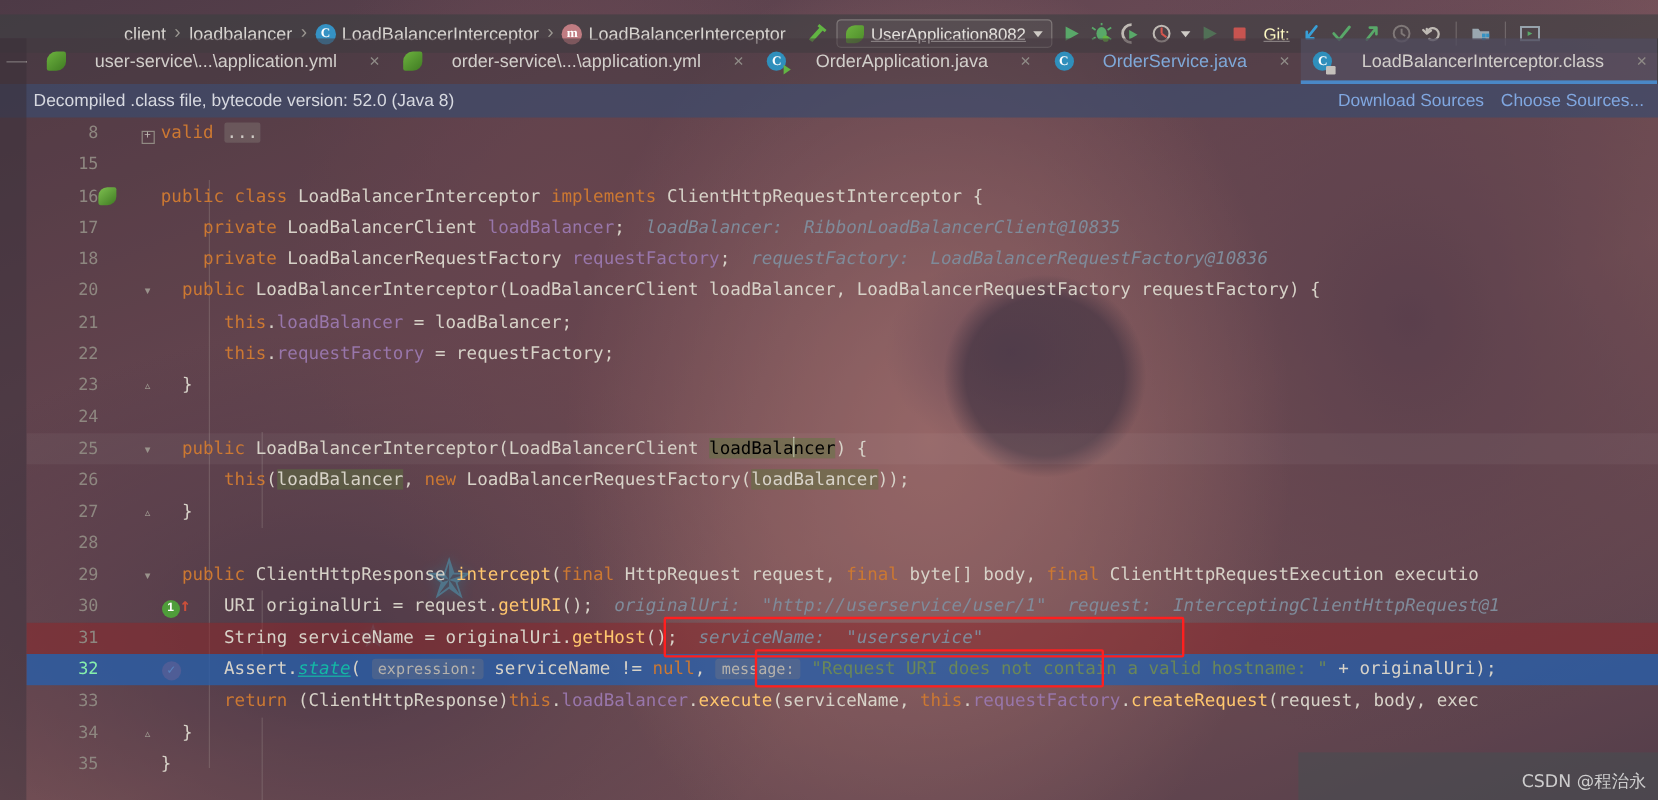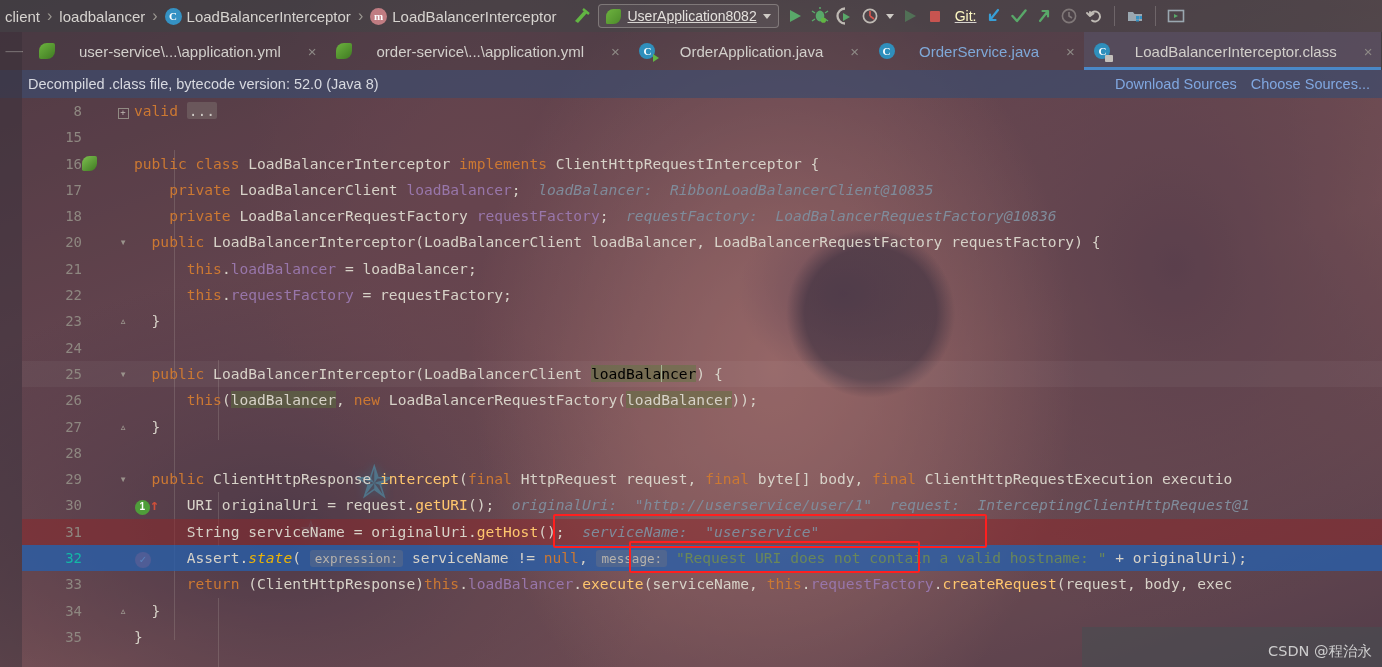--- a/index.html
+++ b/index.html
@@ -25,25 +25,26 @@
   #wallpaper .star{
     position:absolute;color:#4aa8c8;font-size:46px;opacity:.75;
     text-shadow:0 0 10px #2a7d9c;
   }
 
   
   .chrome{position:absolute;}
 
   
   #topbar{
-    left:0;top:0;width:1382px;height:32px;
+    left:0;top:12px;width:1382px;height:32px;
     background:rgba(60,63,65,0.62);
     display:flex;align-items:center;
     color:#d6d3cf;font-size:15px;
     box-sizing:border-box;
+    justify-content:center;
   }
   .crumbs{display:flex;align-items:center;gap:0;padding-left:0;flex:0 0 auto;}
   .crumb{display:flex;align-items:center;gap:5px;padding:0 5px;white-space:nowrap;}
   .crumb-sep{color:#9c9892;font-size:16px;padding:0 2px;}
   .cbadge{
     width:17px;height:17px;border-radius:50%;
     display:inline-flex;align-items:center;justify-content:center;
     font-size:11px;font-weight:bold;color:#fff;font-family:"Liberation Serif",serif;
   }
   .cbadge.c{background:#3592c4;}
@@ -126,39 +127,39 @@
   }
   .row{
     position:relative;height:26.3px;line-height:26.3px;white-space:pre;
   }
   .row .gut{
     position:absolute;left:0;top:0;width:68px;height:100%;
     text-align:right;padding-right:8px;box-sizing:border-box;
     color:#8e8780;font-size:14px;
     font-family:"DejaVu Sans Mono",monospace;
   }
-  .row.cur .gut{color:#14b8a6;}
+  .row.cur .gut{color:#86efac;}
   .row .marks{position:absolute;left:60px;top:0;width:44px;height:100%;}
   .row .fold{position:absolute;left:94px;top:0;width:14px;height:100%;color:#9a938c;text-align:center;font-size:12px;}
   .row .code{position:absolute;left:112px;top:0;height:100%;}
 
   .row.hl-exec{background:rgba(40,95,170,0.78);}
   .row.hl-bp{background:rgba(140,40,44,0.55);}
   .row.hl-caret{background:rgba(255,255,255,0.045);}
 
   
   .guide{position:absolute;top:0;width:1px;height:100%;background:rgba(190,180,175,.22);}
 
   
   .kw{color:#cc7832;}
   .fld{color:#9876aa;}
   .str{color:#6a8759;}
   .mth{color:#ffc66d;}
   .typ{color:#d7d2c8;}
-  .stat{color:#eab308;font-style:italic;}
+  .stat{color:#14b8a6;font-style:italic;text-decoration:underline;}
   .hint{color:#7f8b9a;font-style:italic;}
   .hintlbl{
     color:#b6b2ac;background:rgba(120,120,130,.35);
     border-radius:3px;padding:1px 5px;font-size:12.6px;font-style:normal;
   }
   .dots{background:rgba(140,135,130,.35);color:#cfcbc6;border-radius:2px;padding:0 2px;}
   .idhl{background:rgba(90,120,60,0.45);}
   .caretbar{display:inline-block;width:1px;height:17px;background:#e8e4df;vertical-align:-3px;margin:0 -0.5px;}
 
   

